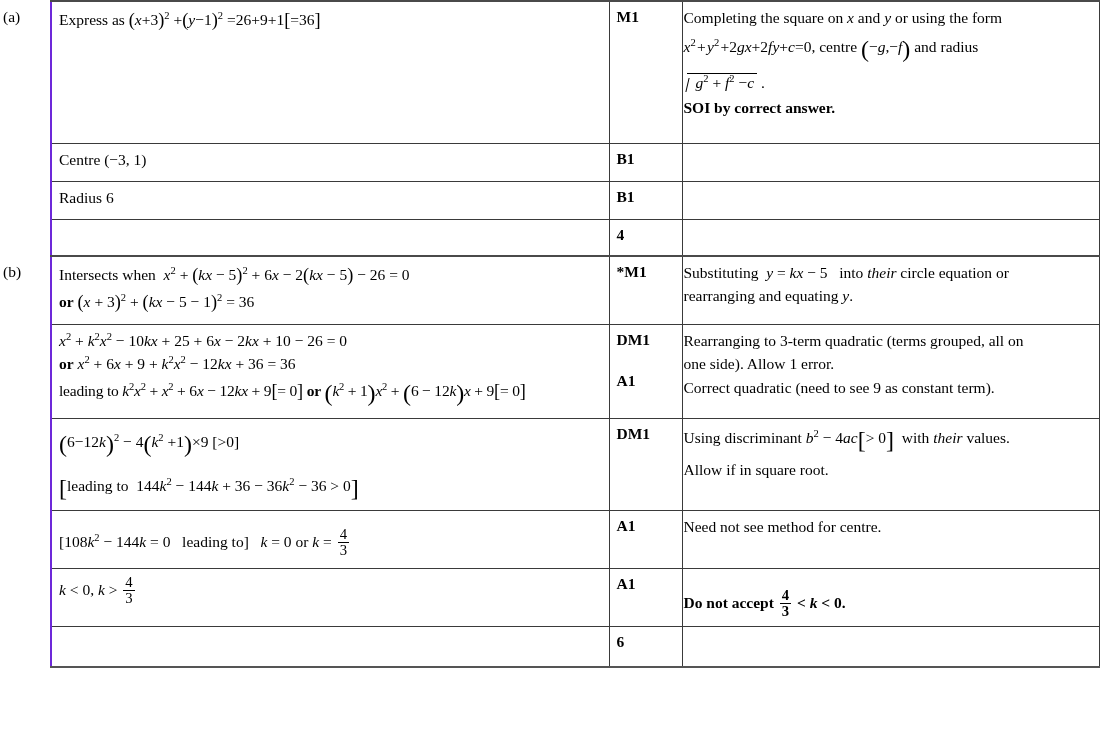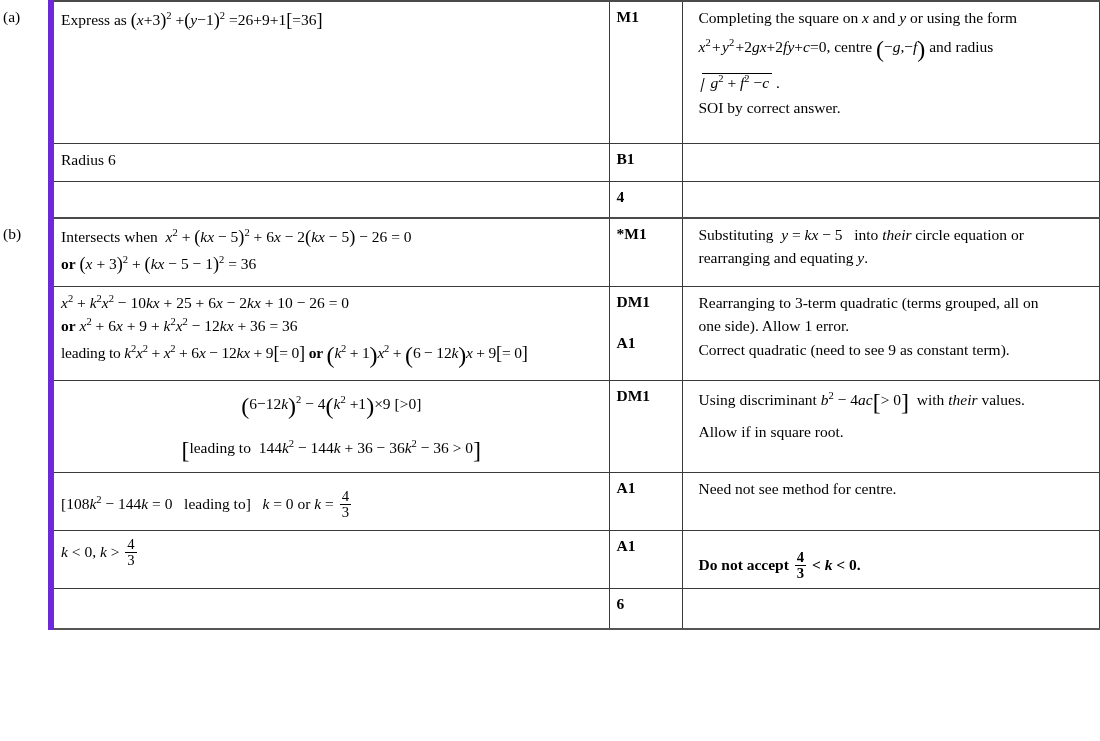--- a/index.html
+++ b/index.html
@@ -47,28 +47,28 @@
     border-top: none;
     border-left: none;
     border-bottom: none;
     border-right: 1px solid #3a3a3a;
     padding-left: 2px;
     padding-top: 6px;
     font-size: 15.5px;
   }
   tr.tall-row td.part { padding-top: 6px; }
 
-  td.work  { border-left: 6px solid #6d28d9; }
+  td.work  { border-left: 2px solid #6d28d9; }
   td.mark  {
     text-align: left;
     font-weight: bold;
     padding-right: 9px;
     white-space: nowrap;
   }
-  td.note  { padding-left: 16px; }
+  td.note  { padding-left: 1px; }
 
   
   tr.block-end > td { border-bottom: 2px solid #4a4a4a; }
   tr.block-end > td.part { border-bottom: none; }
   tr.first-row > td { border-top: 2px solid #4a4a4a; }
   tr.first-row > td.part { border-top: none; }
   tr.last-row > td { border-bottom: 2px solid #555555; }
   tr.last-row > td.part { border-bottom: none; }
 
   .line { display: block; margin: 1px 0 3px 0; white-space: nowrap; }
@@ -136,24 +136,32 @@
     <tr class="first-row tall-row">
       <td class="part">(a)</td>
       <td class="work" style="height:130px;">
         <span class="line m">Express as <span class="paren">(</span><span class="mi">x</span>+3<span class="paren">)</span><sup>2</sup> +<span class="paren">(</span><span class="mi">y</span>−1<span class="paren">)</span><sup>2</sup> =26+9+1<span class="paren">[</span>=36<span class="paren">]</span></span>
       </td>
       <td class="mark">M1</td>
       <td class="note">
         <span class="line wrap">Completing the square on <i>x</i> and <i>y</i> or using the form</span>
         <span class="line m" style="margin-top:6px;"><span class="mi">x</span><sup>2</sup> + <span class="mi">y</span><sup>2</sup> +2<span class="mi">gx</span>+2<span class="mi">fy</span>+<span class="mi">c</span>=0<span style="font-style:normal;">, centre </span><span class="bigbr">(</span>−<span class="mi">g</span>,−<span class="mi">f</span><span class="bigbr">)</span><span style="font-style:normal;"> and radius</span></span>
         <span class="line m" style="margin-top:7px;"><span class="sqrt"><span class="rad"><span class="mi">g</span><sup>2</sup> + <span class="mi">f</span><sup>2</sup> −<span class="mi">c</span></span></span> .</span>
-        <span class="line wrap" style="margin-top:4px;">SOI by correct answer.</span>
-      </td>
-    </tr>
-
+        <span class="line wrap" style="margin-top:4px;font-weight:bold;">SOI by correct answer.</span>
+      </td>
+    </tr>
+
+    <tr>
+      <td class="part"></td>
+      <td class="work" style="height:26px;">
+        <span class="line m">Centre (−3, 1)</span>
+      </td>
+      <td class="mark">B1</td>
+      <td class="note"></td>
+    </tr>
 
     <tr>
       <td class="part"></td>
       <td class="work" style="height:26px;">
         <span class="line m">Radius 6</span>
       </td>
       <td class="mark">B1</td>
       <td class="note"></td>
     </tr>
 
@@ -191,21 +199,21 @@
       </td>
       <td class="note">
         <span class="line wrap">Rearranging to 3-term quadratic (terms grouped, all on</span>
         <span class="line wrap">one side). Allow 1 error.</span>
         <span class="line wrap">Correct quadratic (need to see 9 as constant term).</span>
       </td>
     </tr>
 
     <tr>
       <td class="part"></td>
-      <td class="work" style="height:74px;text-align:center;">
+      <td class="work" style="height:74px;">
         <span class="line m" style="margin-top:5px;"><span class="bigbr">(</span>6−12<span class="mi">k</span><span class="bigbr">)</span><sup>2</sup> − 4<span class="bigbr">(</span><span class="mi">k</span><sup>2</sup> +1<span class="bigbr">)</span>×9 [&gt;0]</span>
         <span class="line m" style="margin-top:12px;"><span class="bigbr">[</span><span style="font-style:normal;">leading to</span>&nbsp; 144<span class="mi">k</span><sup>2</sup> − 144<span class="mi">k</span> + 36 − 36<span class="mi">k</span><sup>2</sup> − 36 &gt; 0<span class="bigbr">]</span></span>
       </td>
       <td class="mark">DM1</td>
       <td class="note">
         <span class="line wrap">Using discriminant <i>b</i><sup>2</sup> − 4<i>ac</i><span class="bigbr">[</span>&gt; 0<span class="bigbr">]</span>&nbsp; with <i>their</i> values.</span>
         <span class="line wrap" style="margin-top:3px;">Allow if in square root.</span>
       </td>
     </tr>
 

